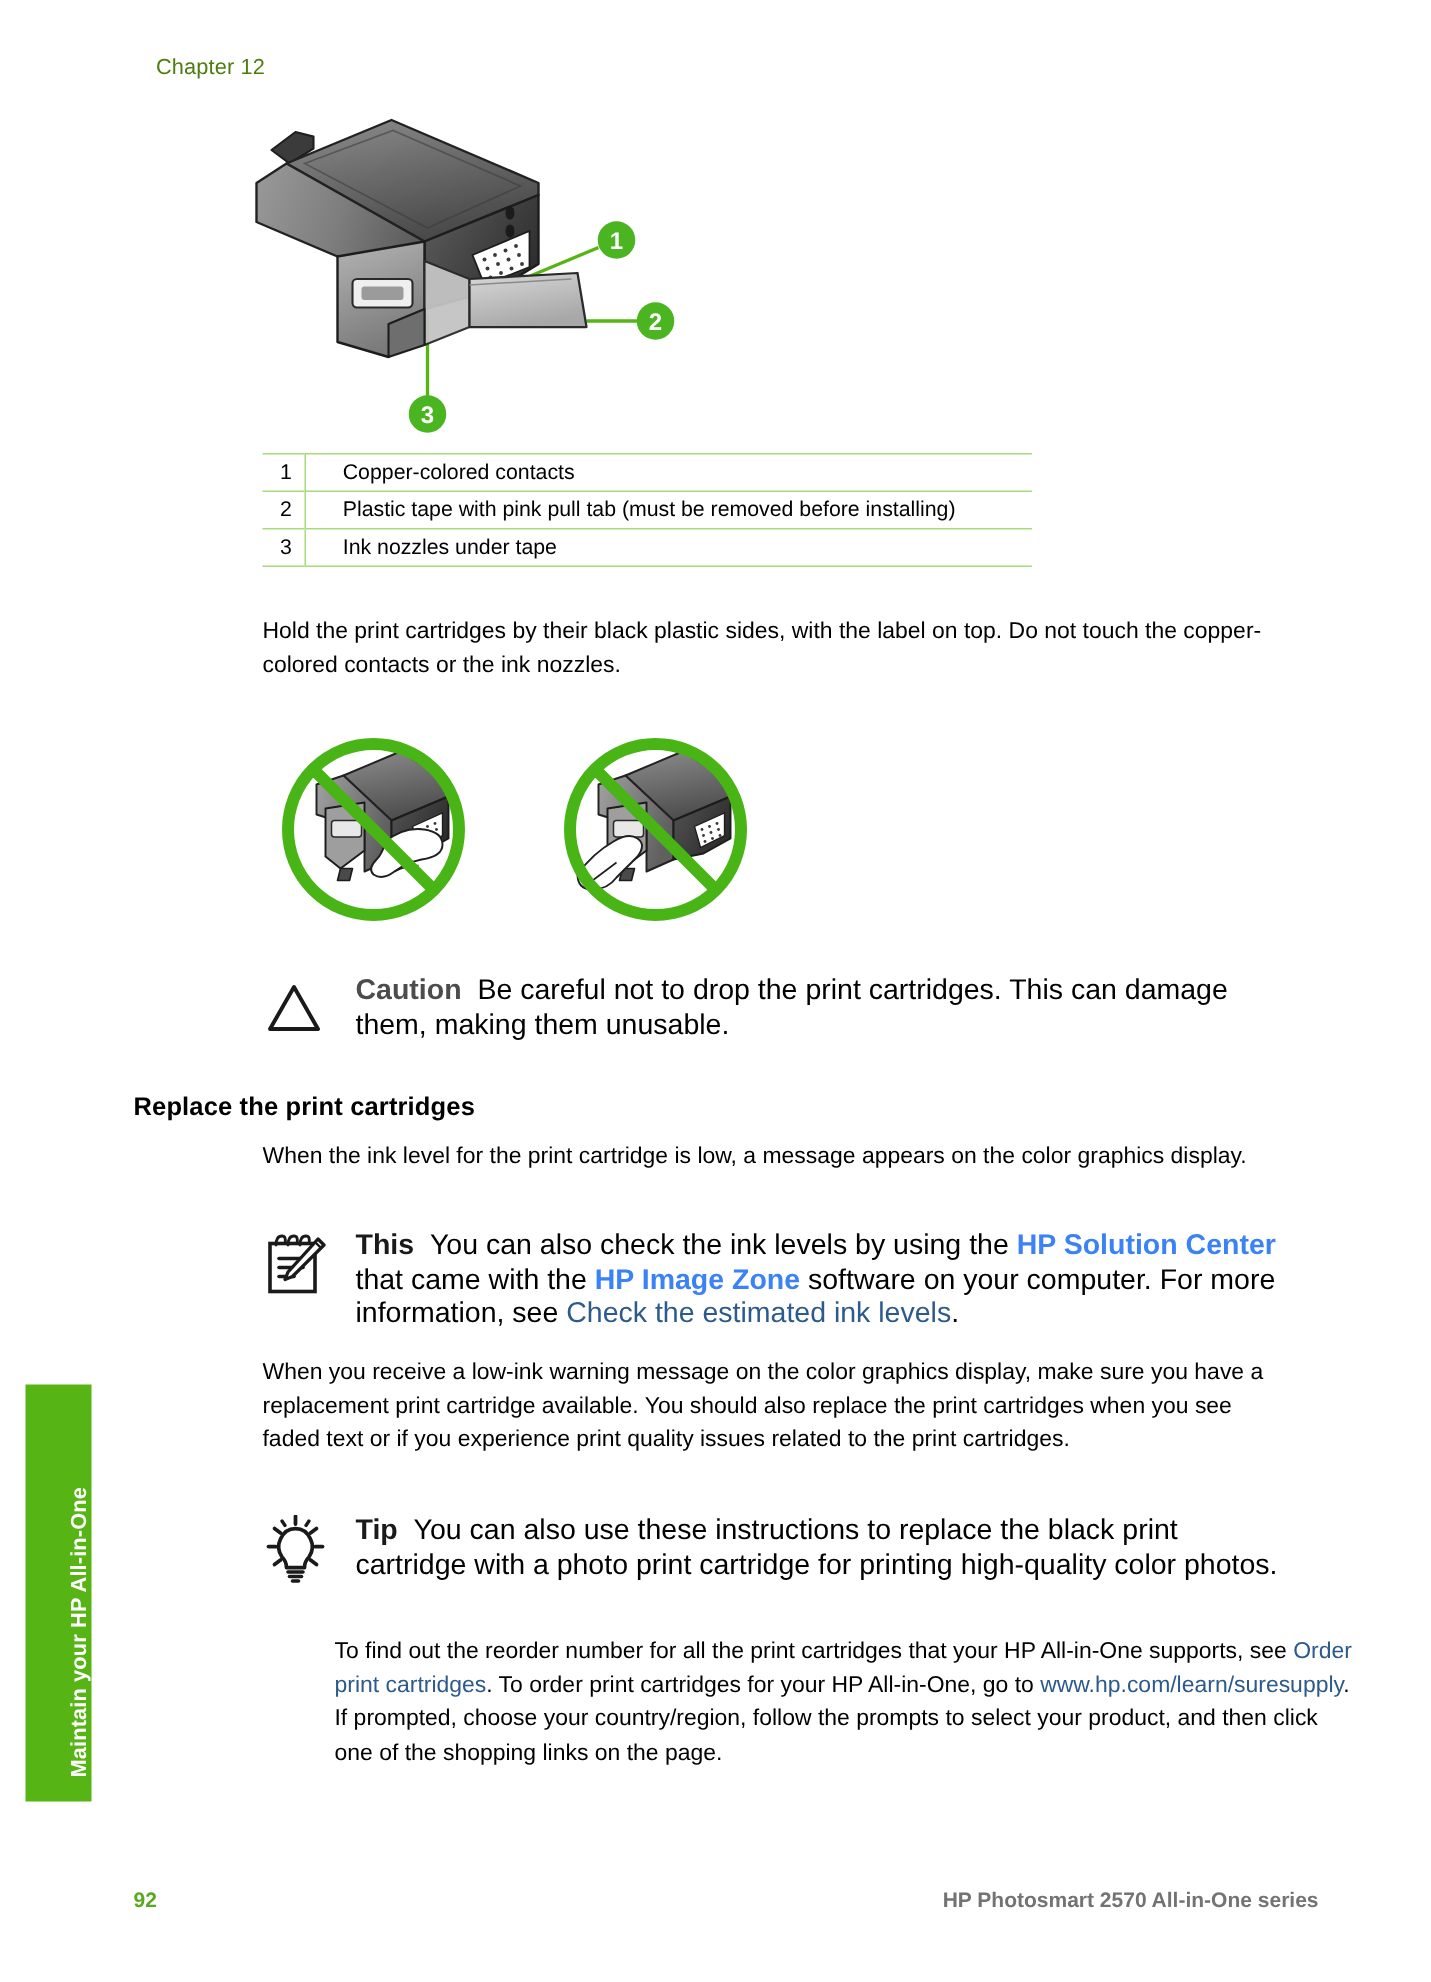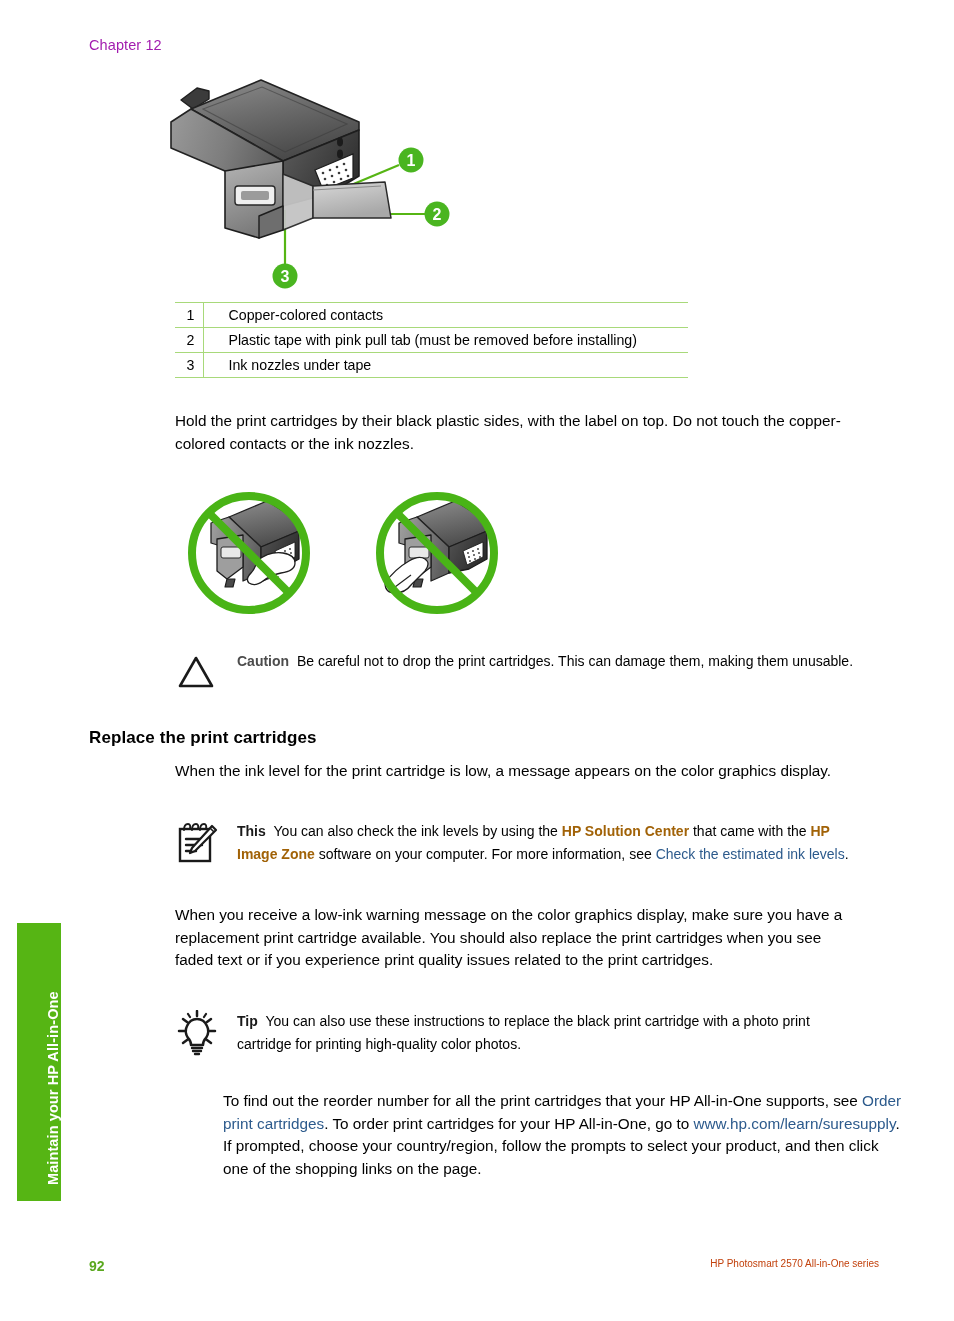--- a/index.html
+++ b/index.html
@@ -10,24 +10,24 @@
     background: #ffffff;
     font-family: "Liberation Sans", sans-serif;
     color: #000000;
     position: relative;
     overflow: hidden;
   }
 
   
   .chapter-label {
     position: absolute;
-    left: 89px;
+    left: 104px;
     top: 37px;
     font-size: 14.5px;
-    color: #a21caf;
+    color: #4d7c0f;
     letter-spacing: 0.1px;
   }
 
   
   .side-tab {
     position: absolute;
     left: 17px;
     top: 923px;
     width: 44px;
     height: 278px;
@@ -47,33 +47,33 @@
   }
 
   
   .footer { position: absolute; left: 0; top: 1258px; width: 954px; height: 24px; }
   .footer-page {
     position: absolute; left: 89px; top: 0;
     font-size: 14px; font-weight: bold; color: #5aa81e;
   }
   .footer-product {
     position: absolute; right: 75px; top: 0;
-    font-size: 10px; font-weight: normal; color: #c2410c;
+    font-size: 14px; font-weight: bold; color: #737373;
   }
 
   .para {
     position: absolute;
     left: 175px;
     width: 681px;
     font-size: 15.3px;
     line-height: 22.5px;
     color: #000;
   }
   a.xref { color: #2c5a8c; text-decoration: none; }
-  .hp-green { color: #a16207; font-weight: bold; }
+  .hp-green { color: #3b82f6; font-weight: bold; }
 
   
   .figure-main { position: absolute; left: 163px; top: 78px; width: 350px; height: 215px; }
 
   
   .legend {
     position: absolute;
     left: 175px;
     top: 302px;
     width: 513px;
@@ -92,21 +92,21 @@
   
   .noicons { position: absolute; left: 183px; top: 487px; width: 330px; height: 133px; }
 
   
   .admon { position: absolute; left: 175px; width: 683px; }
   .admon .icon {
     position: absolute; left: 0; top: 0; width: 44px; height: 48px;
   }
   .admon .body {
     margin-left: 62px;
-    font-size: 14px;
+    font-size: 19px;
     line-height: 22.5px;
   }
   .admon .lead { font-weight: bold; color: #4c4c4c; }
   .admon .lead-dark { font-weight: bold; color: #1a1a1a; }
 
   
   .h2 {
     position: absolute;
     left: 89px;
     font-size: 17px;

